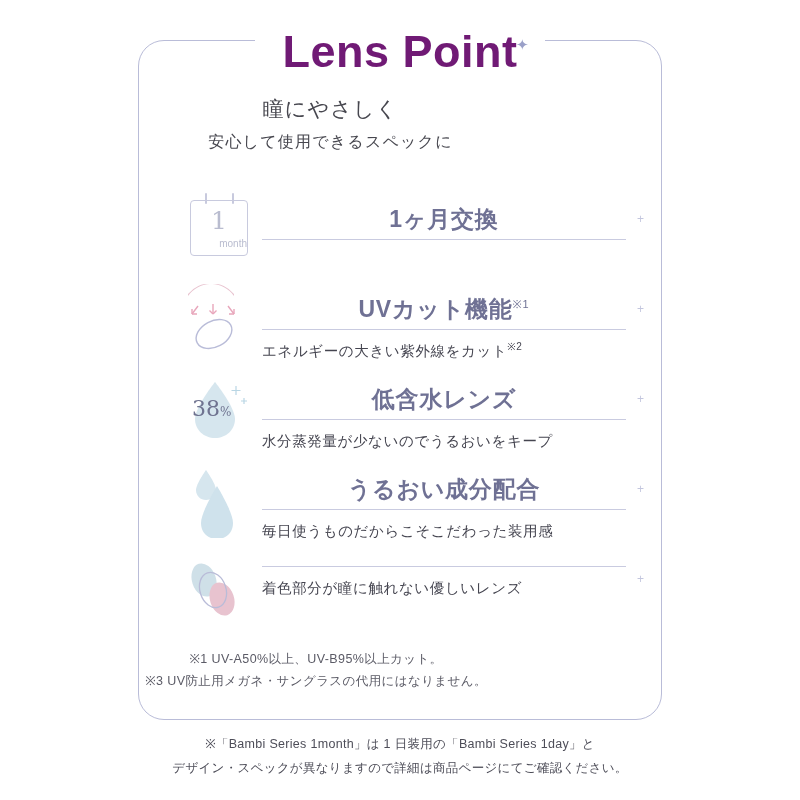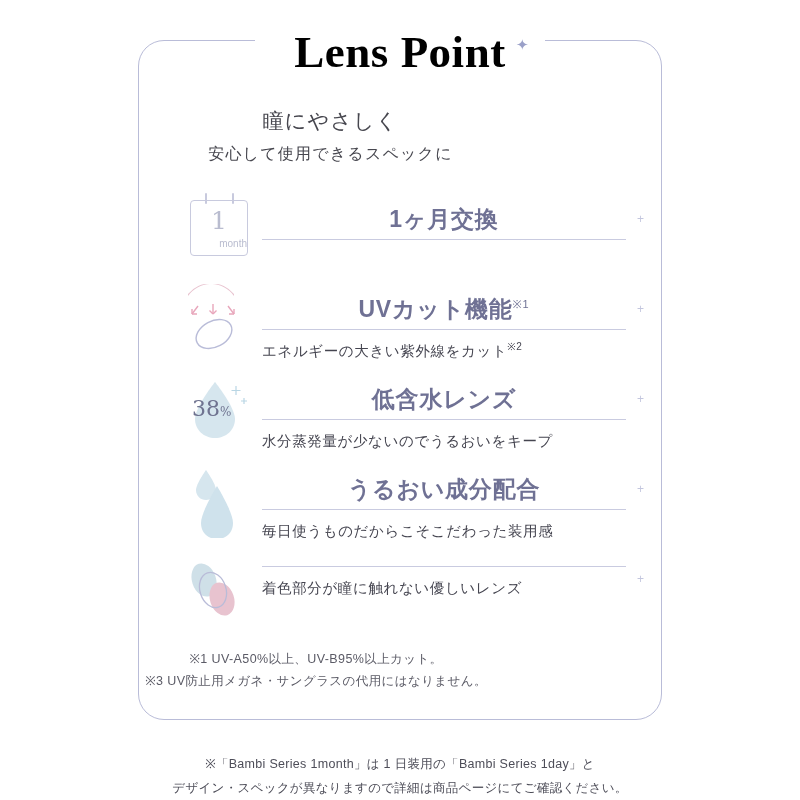--- a/index.html
+++ b/index.html
@@ -42,38 +42,38 @@
     height: 64px;
     background: #ffffff;
   }
 
   .brand-title {
     position: absolute;
     left: 0;
     top: 26px;
     width: 800px;
     text-align: center;
-    font-family: Liberation Serif, serif;
+    font-family: Liberation Sans, sans-serif;
     font-size: 45px;
     font-weight: 700;
     letter-spacing: 0.5px;
-    color: #000000;
+    color: #701a75;
   }
   .brand-star {
     position: absolute;
     left: 516px;
     top: 36px;
     font-size: 15px;
     color: #9aa0c8;
   }
 
   .lead {
     position: absolute;
     left: 0;
-    top: 104px;
+    top: 92px;
     width: 661px;
     text-align: center;
     color: #47474f;
     font-size: 21px;
     line-height: 33px;
     letter-spacing: 1.2px;
   }
   .lead .line2 { font-size: 16px; text-align: center; }
 
   
@@ -145,21 +145,21 @@
     text-align: center;
     font-size: 12.5px;
     color: #5b5b66;
     line-height: 22px;
     letter-spacing: 0.4px;
   }
 
   .footnote {
     position: absolute;
     left: 0;
-    top: 752px;
+    top: 732px;
     width: 800px;
     text-align: center;
     font-size: 12.5px;
     color: #4d4d58;
     line-height: 24px;
     letter-spacing: 0.3px;
   }
 
   
   .icon-calendar {

